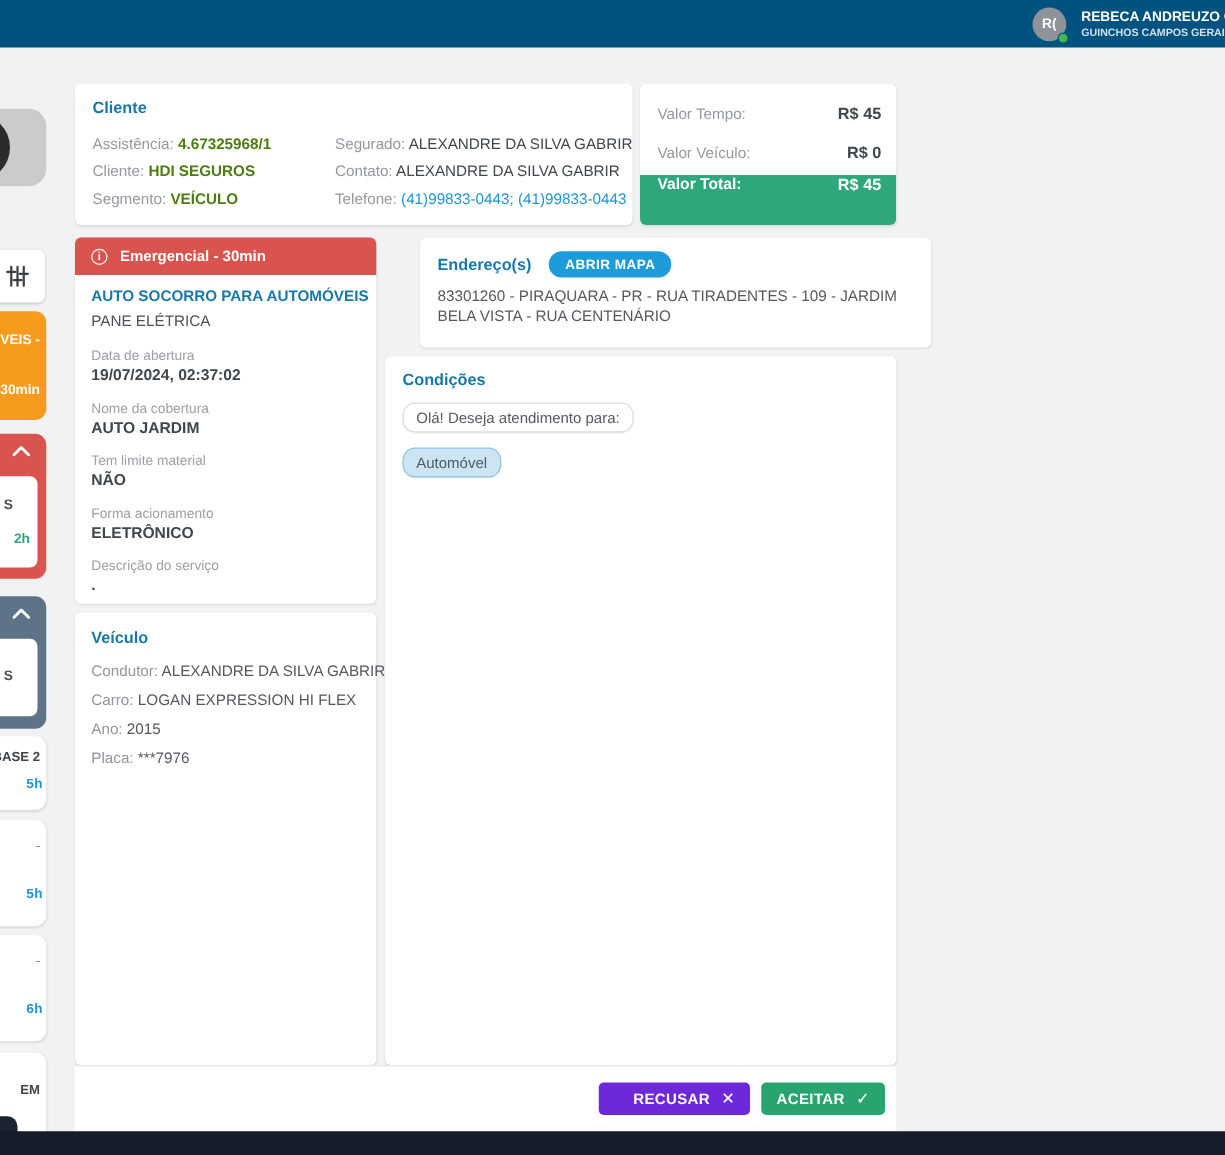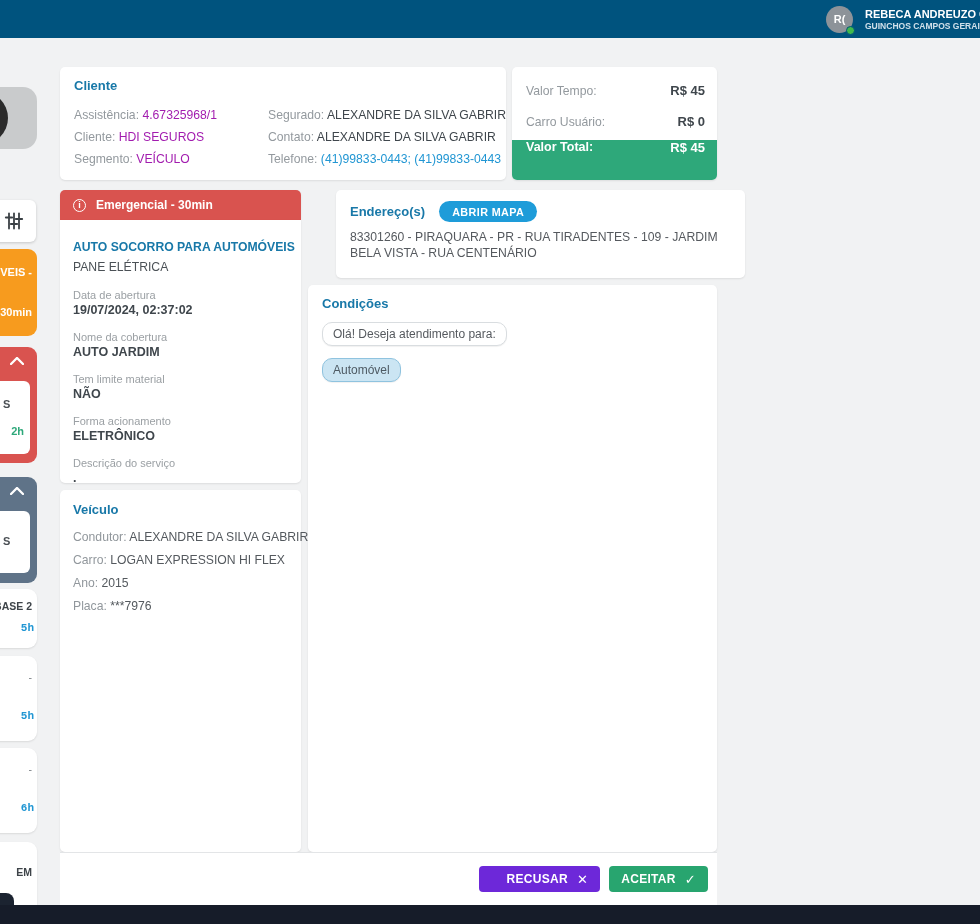--- a/index.html
+++ b/index.html
@@ -62,41 +62,41 @@
 
   
   .card { position:absolute; background:#fff; border-radius:5px; box-shadow:0 1px 2px rgba(0,0,0,.09); }
   .card-title { font-size:13px; font-weight:bold; color:#1878A8; }
 
   #client-card { left:60px; top:67px; width:446px; height:113px; }
   #client-card .card-title { position:absolute; left:14px; top:11px; }
   .cc-row { position:absolute; font-size:12.2px; color:#93999E; white-space:nowrap; }
   .cc-l { left:14px; } .cc-r { left:208px; }
   .cc-1 { top:41px; } .cc-2 { top:63px; } .cc-3 { top:85px; }
-  .cc-val { color:#a21caf; font-weight:normal; }
+  .cc-val { color:#4d7c0f; font-weight:bold; }
   .cc-val-reg { color:#3F464C; }
   .cc-link { color:#2196D3; cursor:pointer; }
 
   #values-card { left:512px; top:67px; width:205px; height:113px; overflow:hidden; }
   .v-row { position:absolute; left:14px; right:12px; display:flex; justify-content:space-between; align-items:center; }
   .v-row1 { top:16px; } .v-row2 { top:47px; }
   .v-label { font-size:12.2px; color:#93999E; }
   .v-value { font-size:13px; font-weight:bold; color:#3F464C; }
   .v-total { position:absolute; left:0; right:0; top:73px; bottom:0; background:#2EA87A;
              display:flex; justify-content:space-between; align-items:flex-start; padding:0 12px 0 14px; }
   .v-total .t-label { font-size:12.5px; font-weight:bold; color:#fff; }
   .v-total .t-value { font-size:13px; font-weight:bold; color:#fff; }
 
   #service-header { position:absolute; left:60px; top:190px; width:241px; height:30px; background:#D9534F;
                     border-radius:5px 5px 0 0; display:flex; align-items:center; color:#fff; box-shadow:0 1px 2px rgba(0,0,0,.09); }
   .info-icon { margin-left:13px; width:13px; height:13px; border:1.5px solid #fff; border-radius:50%;
                font-size:9px; font-weight:bold; display:flex; align-items:center; justify-content:center; flex:0 0 auto; }
   .sh-label { margin-left:10px; font-size:12px; font-weight:bold; white-space:nowrap; }
 
-  #service-card { left:60px; top:220px; width:241px; height:263px; border-radius:0 0 5px 5px; padding:20px 13px; }
+  #service-card { left:60px; top:220px; width:241px; height:263px; border-radius:0 0 5px 5px; padding:10px 13px; }
   .svc-name { font-size:12.2px; font-weight:bold; color:#1878A8; margin-bottom:6px; white-space:nowrap; }
   .svc-sub { font-size:12.2px; color:#4B5156; margin-bottom:14px; }
   .fgroup { margin-bottom:11px; }
   .flabel { font-size:11px; color:#9BA0A4; line-height:14px; }
   .fvalue { font-size:12.5px; font-weight:bold; color:#3F464C; line-height:17px; }
 
   #vehicle-card { left:60px; top:490px; width:241px; height:362px; padding:12px 13px; }
   #vehicle-card .card-title { margin-bottom:13px; }
   .vh-row { font-size:12.2px; color:#91979C; margin-bottom:9px; line-height:14px; white-space:nowrap; }
   .vh-val { color:#54595E; }
@@ -234,21 +234,21 @@
       <span class="cc-link">(41)99833-0443; (41)99833-0443</span>
     </div>
   </div>
 
   <div class="card" id="values-card">
     <div class="v-row v-row1">
       <span class="v-label">Valor Tempo:</span>
       <span class="v-value">R$ 45</span>
     </div>
     <div class="v-row v-row2">
-      <span class="v-label">Carro Usuário:</span>
+      <span class="v-label">Valor Veículo:</span>
       <span class="v-value">R$ 0</span>
     </div>
     <div class="v-total">
       <span class="t-label">Valor Total:</span>
       <span class="t-value">R$ 45</span>
     </div>
   </div>
 
   <div id="service-header">
     <span class="info-icon">i</span>

